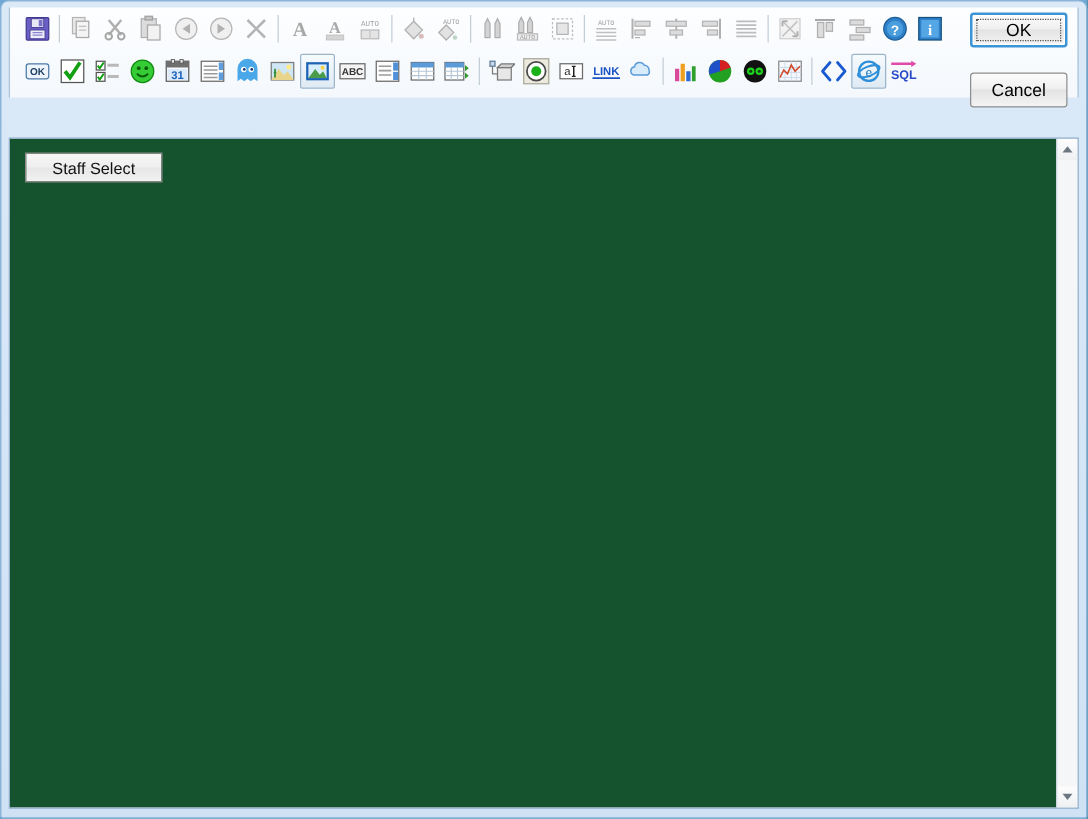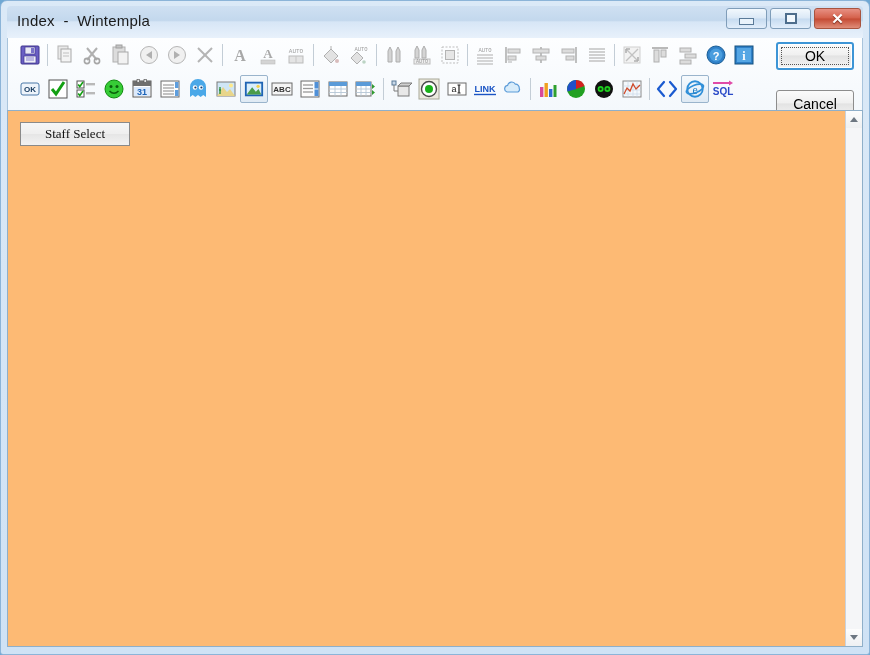--- a/index.html
+++ b/index.html
@@ -157,22 +157,21 @@
     left: 0; right: 0;
     top: 104px; bottom: 0;
     box-sizing: border-box;
     border: 1px solid #8fafc9;
     background: #d4dcf0;
     overflow: hidden;
   }
   .canvas {
     position: absolute;
     left: 0; top: 0; right: 17px; bottom: 0;
-    background: #fdba74;
-    font-family: Liberation Serif, serif;
+    background: #14532d;
   }
   .staff-btn {
     position: absolute;
     left: 12px; top: 11px;
     width: 110px; height: 24px;
     box-sizing: border-box;
     background: linear-gradient(180deg,#f6f6f6 0%,#efefef 48%,#e6e6e6 52%,#f2f2f2 100%);
     border: 1px solid #8a8a8a;
     font-size: 13px;
     color: #111;
@@ -209,34 +208,20 @@
     left: 0; right: 0; top: 17px; bottom: 17px;
     background: #f5f6f8;
   }
 </style>
 </head>
 <body>
 
 <div class="window">
  <div class="frame-inner">
 
-  <div class="titlebar">
-    <div class="title-text">Index  -  Wintempla</div>
-    <div class="win-buttons">
-      <div class="win-btn">
-        <div class="glyph-min"></div>
-      </div>
-      <div class="win-btn">
-        <div class="glyph-max"></div>
-      </div>
-      <div class="win-btn close">
-        <span class="glyph-close">✕</span>
-      </div>
-    </div>
-  </div>
 
   <div class="toolbar-area">
 
     <div class="toolrow row1">
 
       <div class="tbtn">
         <svg class="ico" width="22" height="22" viewBox="0 0 22 22">
           <rect x="2" y="2" width="18" height="18" rx="1" fill="#6a5fc4" stroke="#41378f"></rect>
           <rect x="6" y="3" width="10" height="7" fill="#e8e8f5" stroke="#41378f" stroke-width="0.7"></rect>
           <rect x="12" y="4" width="3" height="5" fill="#7a72c9"></rect>

